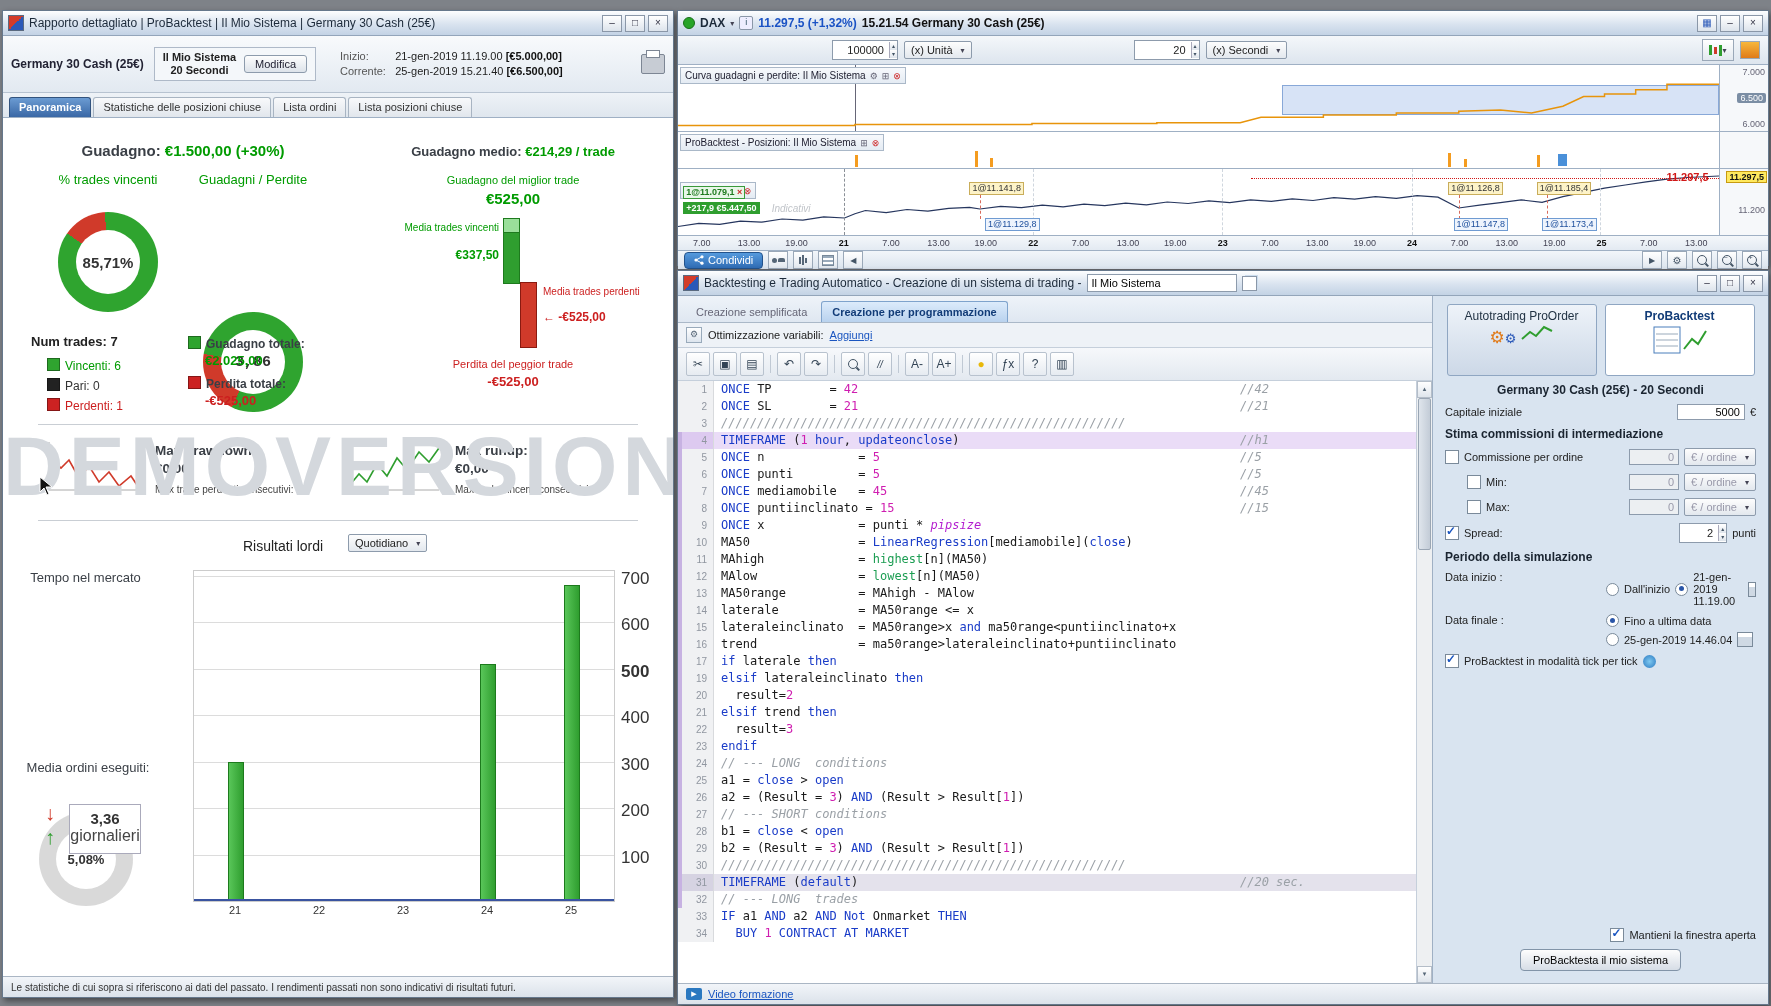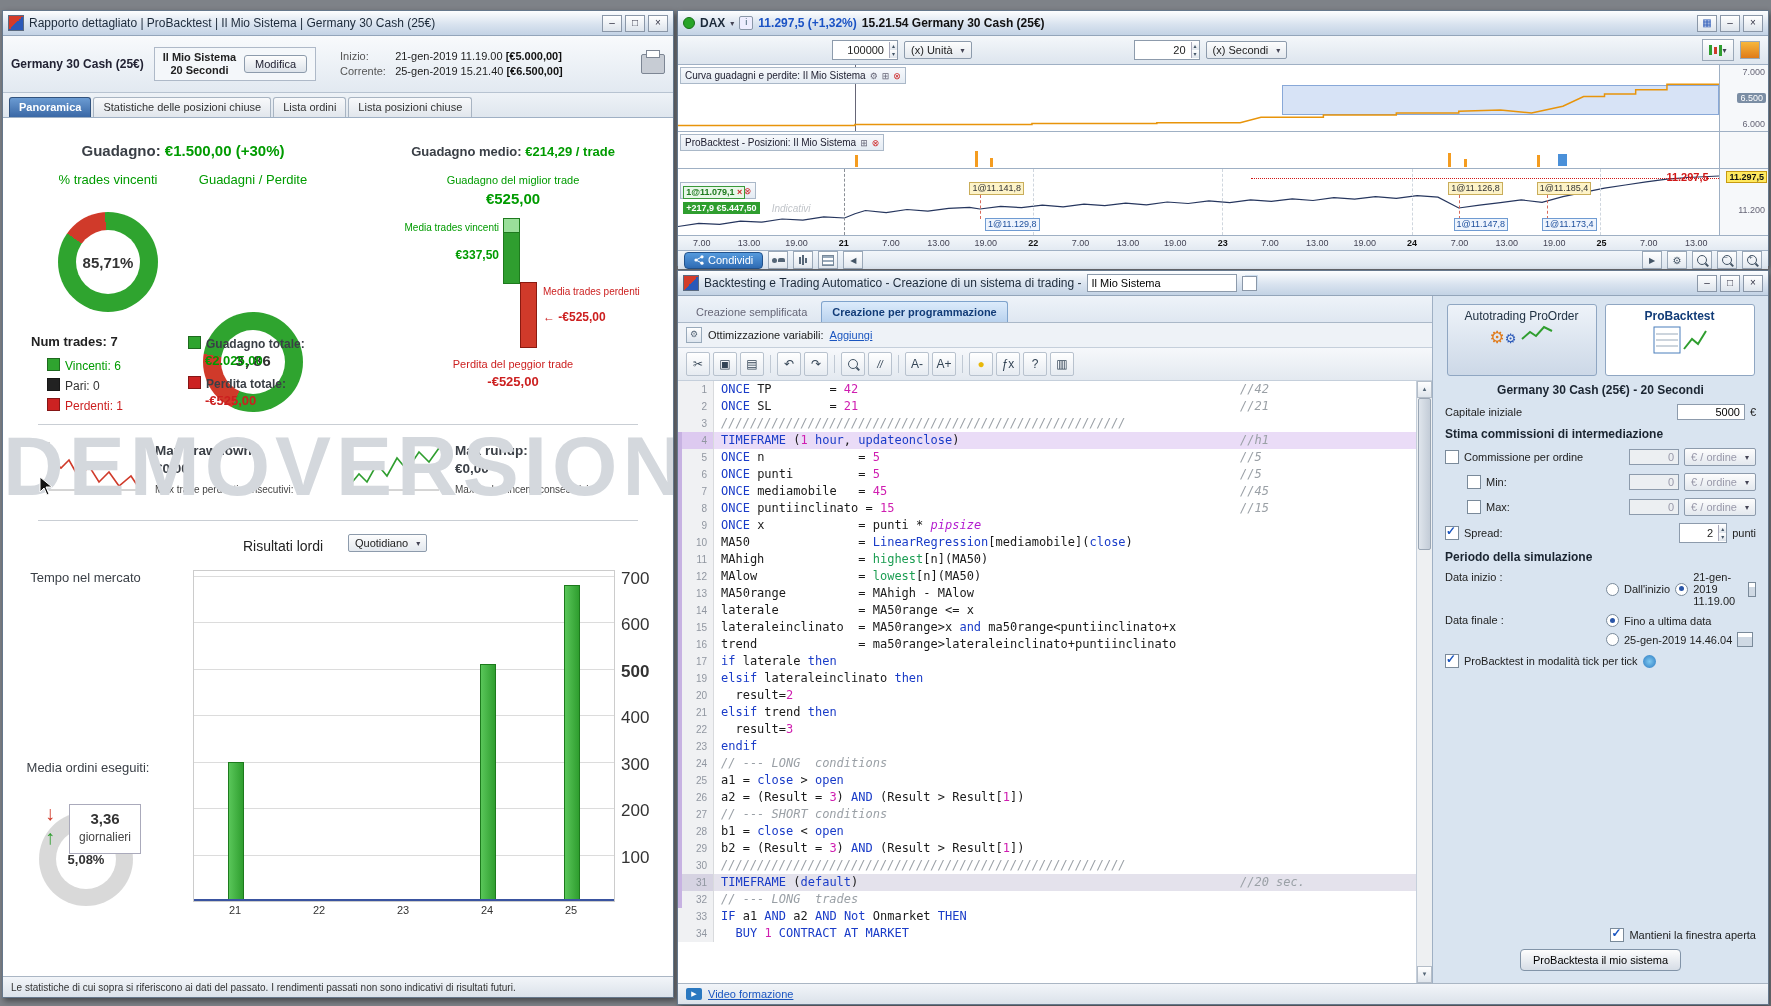--- a/index.html
+++ b/index.html
@@ -227,21 +227,21 @@
     <div class="abs donut" style="left: 36px; top: 494px; width: 94px; height: 94px; background: conic-gradient(from -8deg, rgb(58, 107, 196) 0%, rgb(58, 107, 196) 5.08%, rgb(217, 217, 217) 5.08%, rgb(217, 217, 217) 100%);">
       <div class="hole"></div>
         <div class="dval" style="font-size:13px">5,08%</div>
     </div>
     <div class="abs dk" style="left:15px;width:140px;top:642px;text-align:center;font-size:13px">Media ordini eseguiti:</div>
     <div class="abs" style="left:42px;top:684px">
       <span style="position:absolute;left:0;top:0;color:#d03a2a;font-size:20px;font-weight:bold">↓</span>
       <span style="position:absolute;left:0;top:24px;color:#2f9e2f;font-size:20px;font-weight:bold">↑</span>
       <span style="position:absolute;left:24px;top:2px;width:70px;height:48px;border:1px solid #aab;background:#fff;text-align:center;display:inline-block">
         <b style="font-size:15px;color:#333;display:block;margin-top:5px">3,36</b>
-        <span style="font-size:12px;color:#444">giornalieri</span>
+        <span style="font-size:16px;color:#444">giornalieri</span>
       </span>
     </div>
 
     <div class="abs" id="gross-chart" style="left:190px;top:452px;width:460px;height:372px">
       <div id="gross-plot" style="position:absolute;left:0;top:0;width:420px;height:330px;border:1px solid #ccc;background:#fff">
           <div class="gridline" style="top: 283.521px;"></div>
           <div class="gridline" style="top: 237.042px;"></div>
           <div class="gridline" style="top: 190.563px;"></div>
           <div class="gridline" style="top: 144.085px;"></div>
           <div class="gridline" style="top: 97.6056px;"></div>

